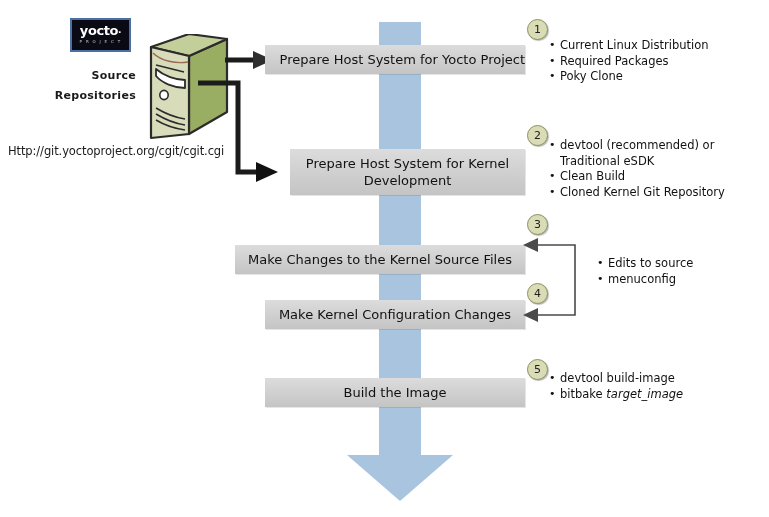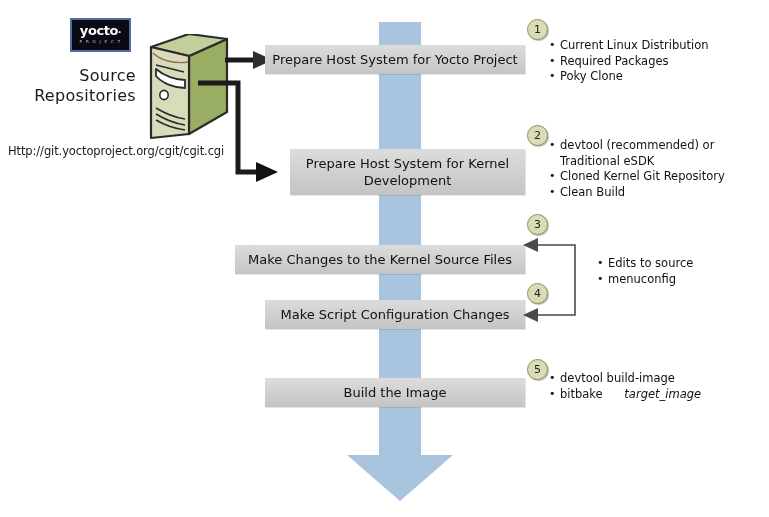--- a/index.html
+++ b/index.html
@@ -12,31 +12,31 @@
   #yocto-logo{left:70px;top:18px;width:61px;height:34px;background:#0a0a14;
               border:2px solid #4c6fa5;box-sizing:border-box;
               display:flex;flex-direction:column;align-items:center;justify-content:center;}
   #yocto-logo .lg-main{color:#ffffff;font-size:13px;font-weight:600;letter-spacing:-0.4px;
               line-height:12px;font-family:"DejaVu Sans","Liberation Sans",sans-serif;}
   #yocto-logo .lg-main .dot{font-size:9px;vertical-align:middle;}
   #yocto-logo .lg-sub{color:#c9c9c9;font-size:4px;letter-spacing:1.3px;line-height:7px;margin-top:1px;}
 
   
   #source-repos-label{left:0px;top:66px;width:136px;text-align:right;
-              font-weight:normal;font-size:16px;line-height:20px;letter-spacing:0.3px;}
+              font-weight:bold;font-size:11px;line-height:20px;letter-spacing:0.3px;}
   #repo-url{left:8px;top:144px;font-size:11.5px;line-height:14px;letter-spacing:-0.1px;}
 
   
   #server-icon{left:134px;top:34px;width:98px;height:110px;}
 
   
   .pbox{background:linear-gradient(to bottom,#dcdcdc 0%,#cfcfcf 55%,#c4c4c4 100%);
         color:#111;font-size:13px;display:flex;align-items:center;justify-content:center;
         text-align:center;line-height:17px;box-shadow:1px 1px 0 rgba(0,0,0,0.10);}
-  #box-1{left:265px;top:45px;width:260px;height:29px;}
+  #box-1{left:265px;top:45px;width:260px;height:29px;justify-content:flex-end;}
   #box-2{left:290px;top:149px;width:235px;height:46px;}
   #box-3{left:235px;top:245px;width:290px;height:29px;}
   #box-4{left:265px;top:300px;width:260px;height:29px;}
   #box-5{left:265px;top:378px;width:260px;height:29px;}
 
   
   .step-circle{width:21px;height:21px;border-radius:50%;
         background:#d9dcb4;border:1.5px solid #8e9163;box-sizing:border-box;
         display:flex;align-items:center;justify-content:center;
         font-size:11px;color:#222;box-shadow:1px 1px 1px rgba(0,0,0,0.28);}
@@ -44,21 +44,21 @@
   #circle-2{left:527px;top:125px;}
   #circle-3{left:527px;top:214px;}
   #circle-4{left:527px;top:283px;}
   #circle-5{left:527px;top:359px;}
 
   
   .notes{font-size:11.5px;line-height:15.5px;color:#111;}
   .notes ul{margin:0;padding:0;list-style:none;}
   .notes li{position:relative;padding-left:12px;margin:0;}
   .notes li:before{content:"\2022";position:absolute;left:1px;top:-1px;font-size:11px;}
-  .notes li i{font-style:italic;margin-left:18px;}
+  .notes li i{font-style:italic;}
   #notes-1{left:548px;top:38px;width:215px;}
   #notes-2{left:548px;top:138px;width:215px;}
   #notes-3{left:596px;top:256px;width:185px;}
   #notes-5{left:548px;top:371px;width:215px;}
 
   svg{display:block;}
 </style>
 </head>
 <body>
 
@@ -121,21 +121,21 @@
       <span>Prepare Host System for Kernel</span><br>
       <span>Development</span>
     </span>
   </div>
 
   <div class="abs pbox" id="box-3">
     <span>Make Changes to the Kernel Source Files</span>
   </div>
 
   <div class="abs pbox" id="box-4">
-    <span>Make Script Configuration Changes</span>
+    <span>Make Kernel Configuration Changes</span>
   </div>
 
   <div class="abs pbox" id="box-5">
     <span>Build the Image</span>
   </div>
 
   <svg class="abs" style="left:520px;top:236px;" width="62" height="88">
     <path d="M16,9 L55,9 L55,79 L16,79" fill="none" stroke="#4a4a4a" stroke-width="1.6"></path>
     <polygon points="18,2 18,16 3,9" fill="#4a4a4a"></polygon>
     <polygon points="18,72 18,86 3,79" fill="#4a4a4a"></polygon>
@@ -161,22 +161,22 @@
     <ul>
       <li>Current Linux Distribution</li>
       <li>Required Packages</li>
       <li>Poky Clone</li>
     </ul>
   </div>
 
   <div class="abs notes" id="notes-2">
     <ul>
       <li>devtool (recommended) or Traditional eSDK</li>
+      <li>Clean Build</li>
       <li>Cloned Kernel Git Repository</li>
-      <li>Clean Build</li>
     </ul>
   </div>
 
   <div class="abs notes" id="notes-3">
     <ul>
       <li>Edits to source</li>
       <li>menuconfig</li>
     </ul>
   </div>
 

